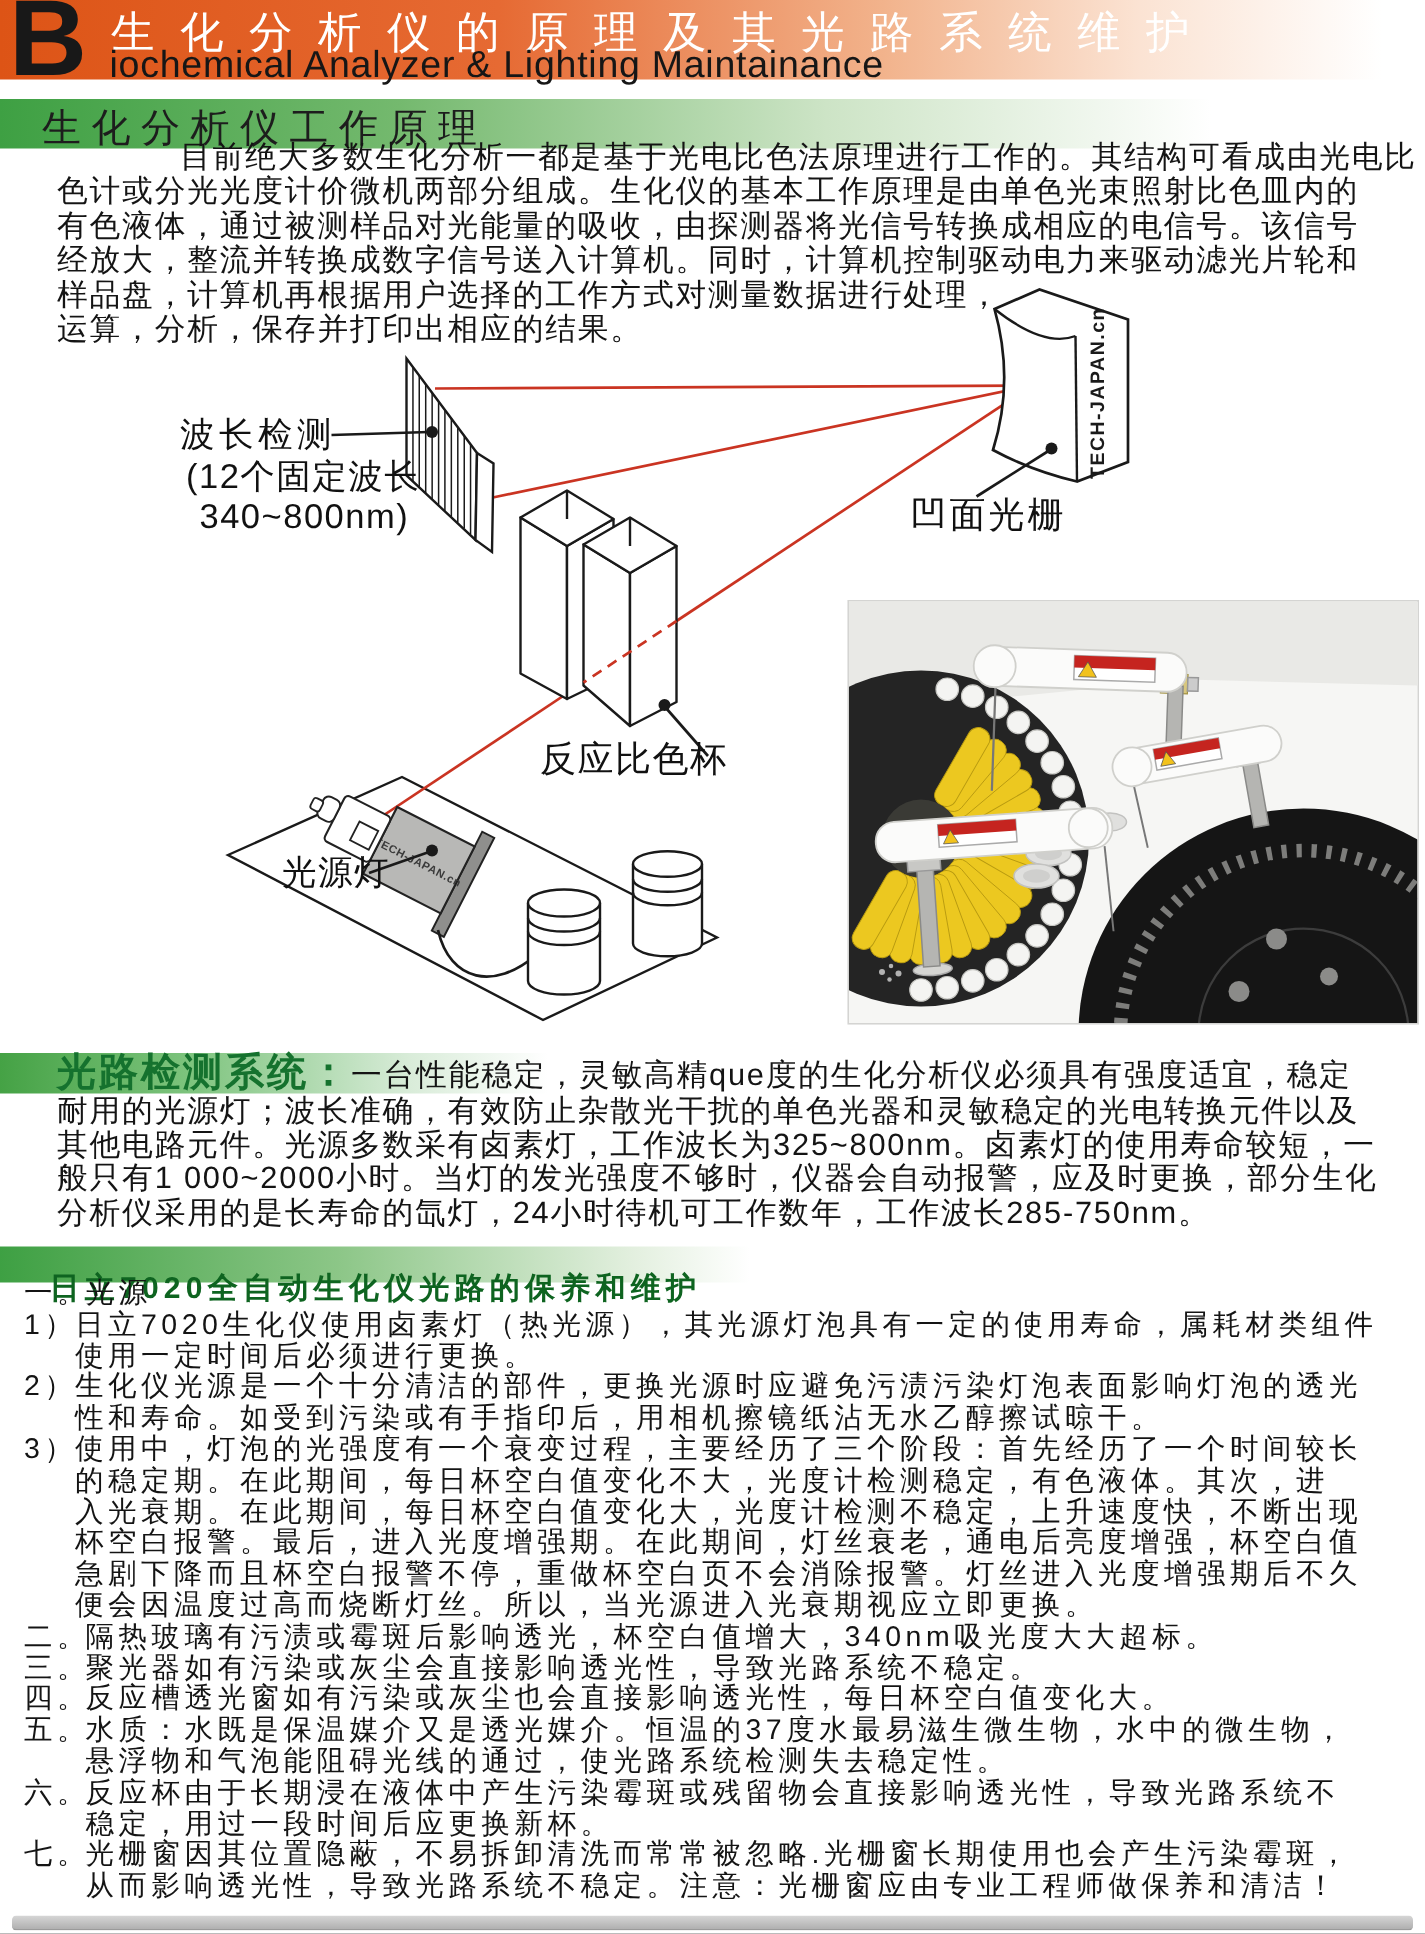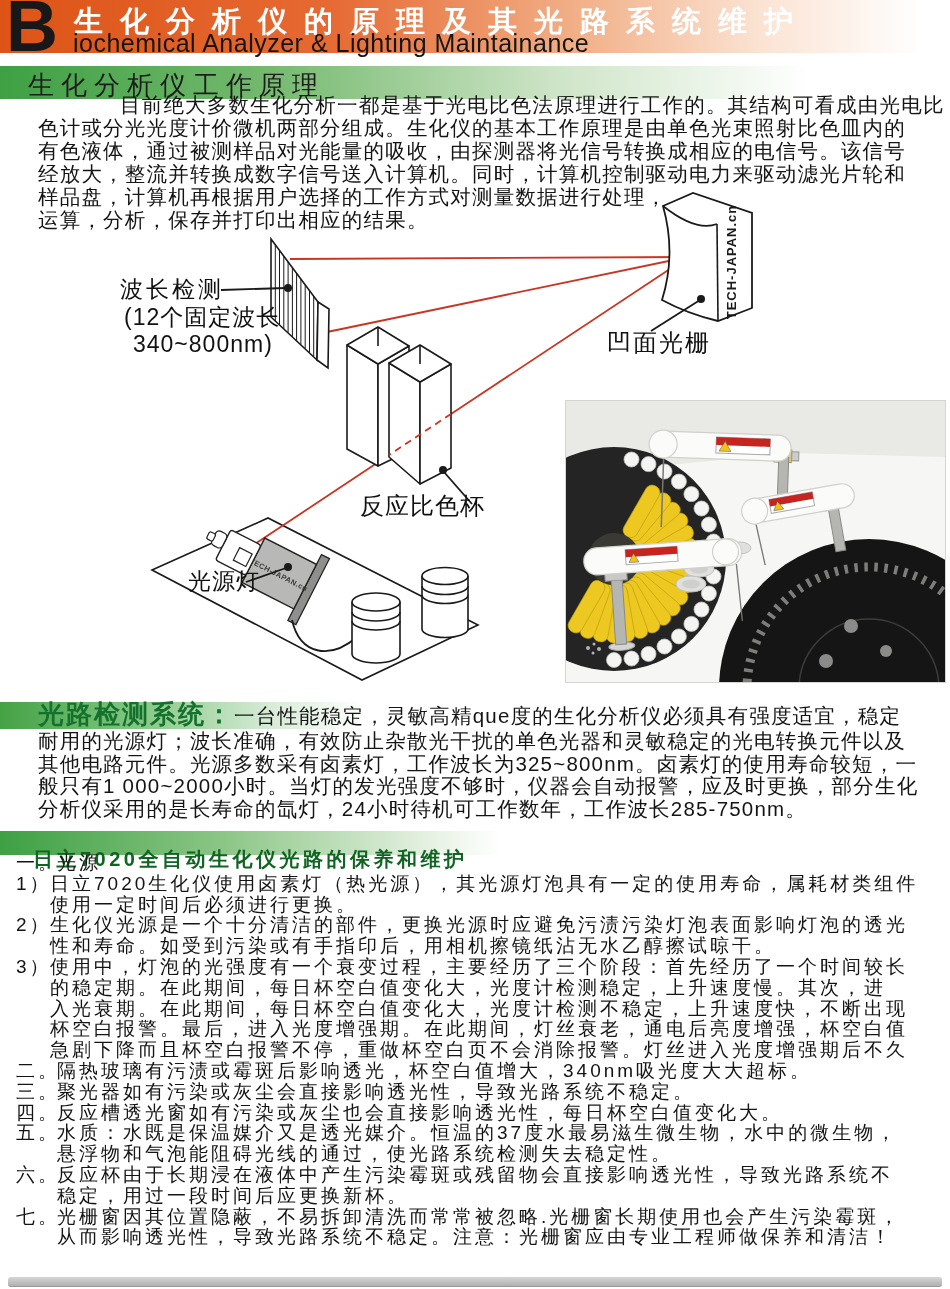--- a/index.html
+++ b/index.html
@@ -2,21 +2,21 @@
 <html><head>
 <meta charset="utf-8">
 <style>
   html,body{margin:0;padding:0;background:#888;}
   .page{position:relative;width:950px;height:1289px;background:#fff;overflow:hidden;
         font-family:"Liberation Sans","DejaVu Sans",sans-serif;color:#141414;}
   
   .header{position:absolute;left:0;top:0;width:950px;height:53px;
           background:linear-gradient(90deg,#dd5416 0%,#e66a33 35%,#f2b38c 62%,#fbe3d3 80%,#ffffff 97%);}
   .big-b{position:absolute;left:6px;top:-10px;font-size:72px;font-weight:bold;color:#181818;line-height:1;}
-  .title-cn{position:absolute;left:74px;top:2px;font-size:29px;font-weight:bold;color:#ffffff;
+  .title-cn{position:absolute;left:74px;top:2px;font-size:29px;font-weight:normal;color:#ffffff;
             letter-spacing:17px;white-space:nowrap;}
   .title-en{position:absolute;left:73px;top:29px;font-size:25px;color:#161616;white-space:nowrap;letter-spacing:0.5px;}
   
   .bar1{position:absolute;left:0;top:54px;width:950px;height:33px;
         background:linear-gradient(90deg,#3ea043 0%,#74b96e 28%,#cde4c6 58%,#ffffff 85%);margin-top:12px;}
   .bar1-text{position:absolute;left:28px;top:2px;font-size:26px;letter-spacing:7px;color:#1d1d1d;white-space:nowrap;}
   
   .para1{position:absolute;left:38px;top:93px;font-size:20.5px;line-height:23px;letter-spacing:1.2px;}
   .para1 .ln{white-space:nowrap;}
   .indent1{padding-left:82px;}
@@ -363,24 +363,25 @@
       <span class="mk m-num">2）</span>
       <div>
         <div class="ln">生化仪光源是一个十分清洁的部件，更换光源时应避免污渍污染灯泡表面影响灯泡的透光</div>
         <div class="ln">性和寿命。如受到污染或有手指印后，用相机擦镜纸沾无水乙醇擦试晾干。</div>
       </div>
     </div>
     <div class="item">
       <span class="mk m-num">3）</span>
       <div>
         <div class="ln">使用中，灯泡的光强度有一个衰变过程，主要经历了三个阶段：首先经历了一个时间较长</div>
-        <div class="ln">的稳定期。在此期间，每日杯空白值变化大，光度计检测稳定，上升速度慢。其次，进</div>
+        <div class="ln">的稳定期。在此期间，每日杯空白值变化不大，光度计检测稳定，有色液体。其次，进</div>
         <div class="ln">入光衰期。在此期间，每日杯空白值变化大，光度计检测不稳定，上升速度快，不断出现</div>
         <div class="ln">杯空白报警。最后，进入光度增强期。在此期间，灯丝衰老，通电后亮度增强，杯空白值</div>
         <div class="ln">急剧下降而且杯空白报警不停，重做杯空白页不会消除报警。灯丝进入光度增强期后不久</div>
+        <div class="ln">便会因温度过高而烧断灯丝。所以，当光源进入光衰期视应立即更换。</div>
       </div>
     </div>
     <div class="item">
       <span class="mk m-cn">二。</span>
       <div>
           <div class="ln">隔热玻璃有污渍或霉斑后影响透光，杯空白值增大，340nm吸光度大大超标。</div>
         </div>
     </div>
     <div class="item">
       <span class="mk m-cn">三。</span>

